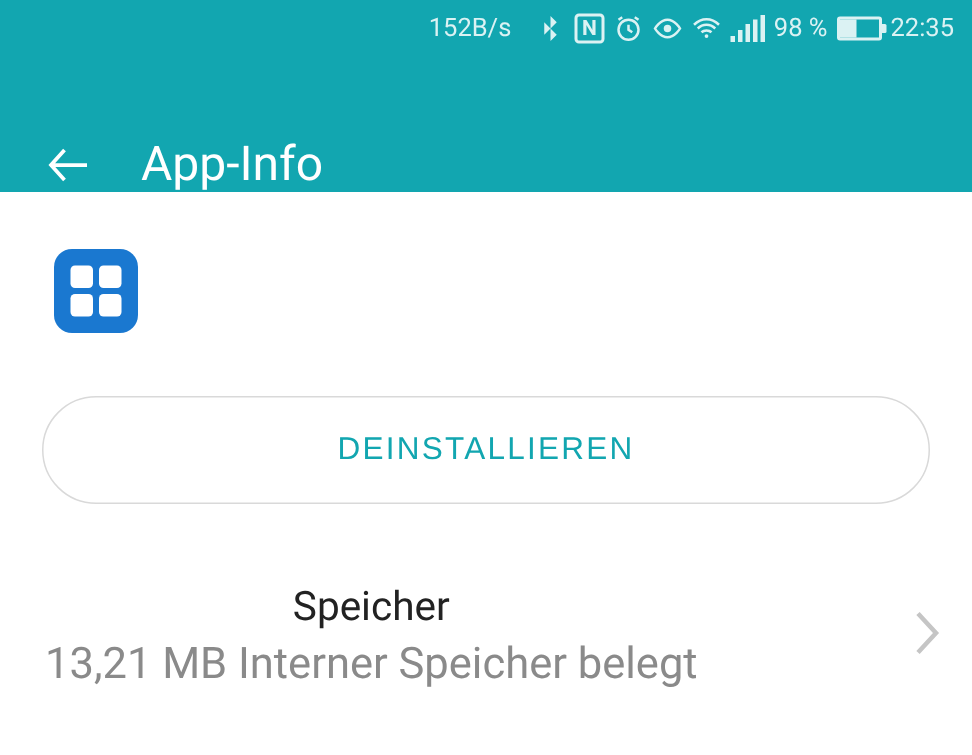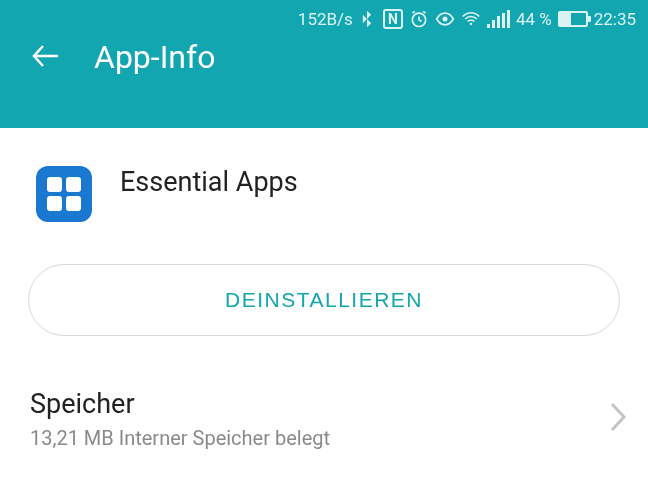--- a/index.html
+++ b/index.html
@@ -10,21 +10,21 @@
       background: #fff;
       overflow: hidden;
     }
     .status-bar {
       height: 38px;
       background: #12A6B0;
       display: flex;
       justify-content: flex-end;
       align-items: center;
       padding-right: 12px;
-      gap: 0;
+      gap: 12px;
       color: rgba(255,255,255,0.85);
       font-size: 17px;
     }
     .status-bar .speed { font-size: 17px; margin-right: 4px; }
     .status-bar .icon-wrap { display: flex; align-items: center; gap: 6px; }
     .status-bar svg { width: 20px; height: 20px; fill: rgba(255,255,255,0.85); }
     .status-bar .nfc-box {
       border: 2px solid rgba(255,255,255,0.85);
       border-radius: 3px;
       width: 20px; height: 20px;
@@ -48,21 +48,21 @@
     }
     .status-bar .battery-fill {
       height: 100%;
       width: 44%;
       background: rgba(255,255,255,0.85);
     }
     .header {
       height: 90px;
       background: #12A6B0;
       display: flex;
-      align-items: flex-start;
+      align-items: flex-end;
       padding-left: 28px;
       gap: 30px;
     }
     .header .back-arrow {
       width: 36px; height: 36px;
       cursor: pointer;
     }
     .header .back-arrow svg { stroke: #fff; stroke-width: 2.5; fill: none; }
     .header .title {
       color: #fff;
@@ -128,23 +128,24 @@
     .list-item {
       display: flex;
       align-items: center;
       justify-content: space-between;
       padding: 26px 20px 0 30px;
       cursor: pointer;
     }
     .list-item .item-title {
       font-size: 27px;
       color: #222;
+      text-align: center;
     }
     .list-item .item-sub {
-      font-size: 20px;
+      font-size: 29px;
       color: #8a8a8a;
       margin-top: 6px;
     }
     .chevron svg {
       width: 20px; height: 34px;
       stroke: #c5c5c5;
       stroke-width: 3;
       fill: none;
     }
     .signal-bars {
@@ -186,21 +187,21 @@
         <path d="M2 9c6-6 14-6 20 0M5 12c4-4 10-4 14 0M8 15c2-2 6-2 8 0" fill="none" stroke="rgba(255,255,255,0.85)" stroke-width="2"></path>
         <circle cx="12" cy="18" r="1.5"></circle>
       </svg>
     <div class="signal-bars">
       <span></span>
         <span></span>
         <span></span>
         <span></span>
         <span></span>
     </div>
-    <span>44 %</span>
+    <span>98 %</span>
     <div class="battery-box">
         <div class="battery-fill"></div>
       </div>
     <span>22:35</span>
   </div>
 </div>
 
 <div class="header">
   <div class="back-arrow">
     <svg viewBox="0 0 36 36">
@@ -213,21 +214,20 @@
 <div class="app-row">
   <div class="app-icon">
     <div class="app-icon-inner">
       <span></span>
         <span></span>
         <span></span>
         <span></span>
     </div>
   </div>
   <div class="app-text">
-    <div class="name">Essential Apps</div>
   </div>
 </div>
 
 <div class="button-row">
   <button class="pill-button">DEINSTALLIEREN</button>
 </div>
 
 <div class="list-item">
   <div>
     <div class="item-title">Speicher</div>

